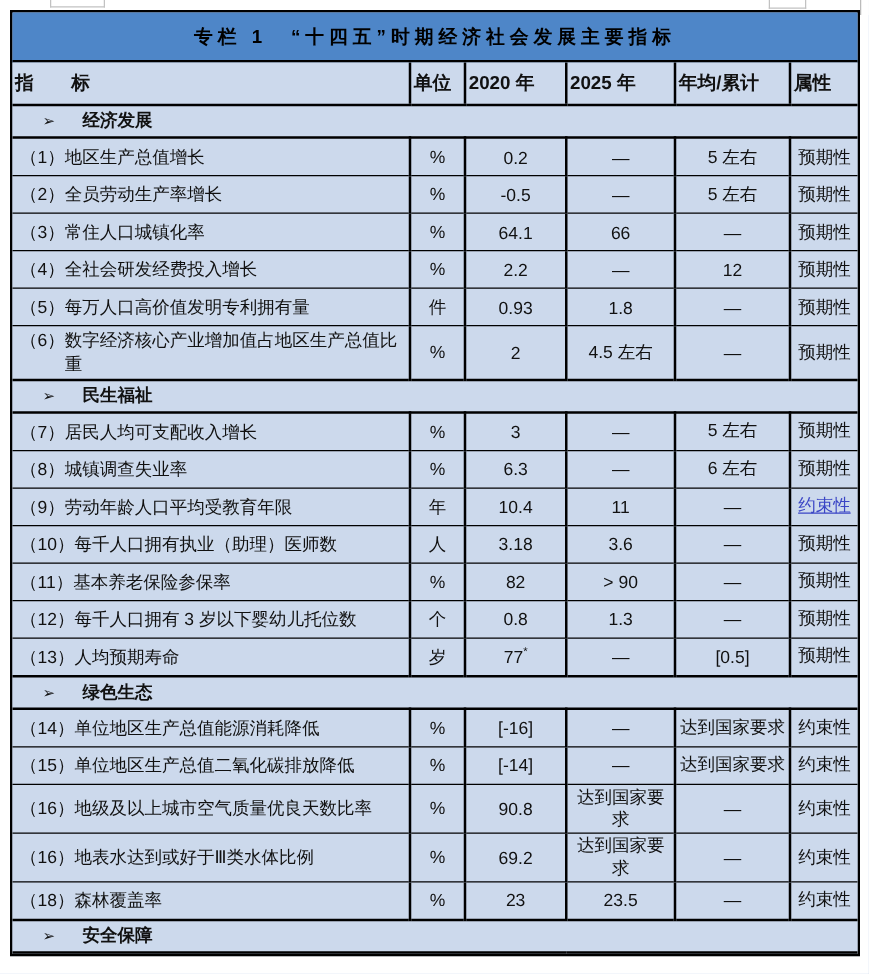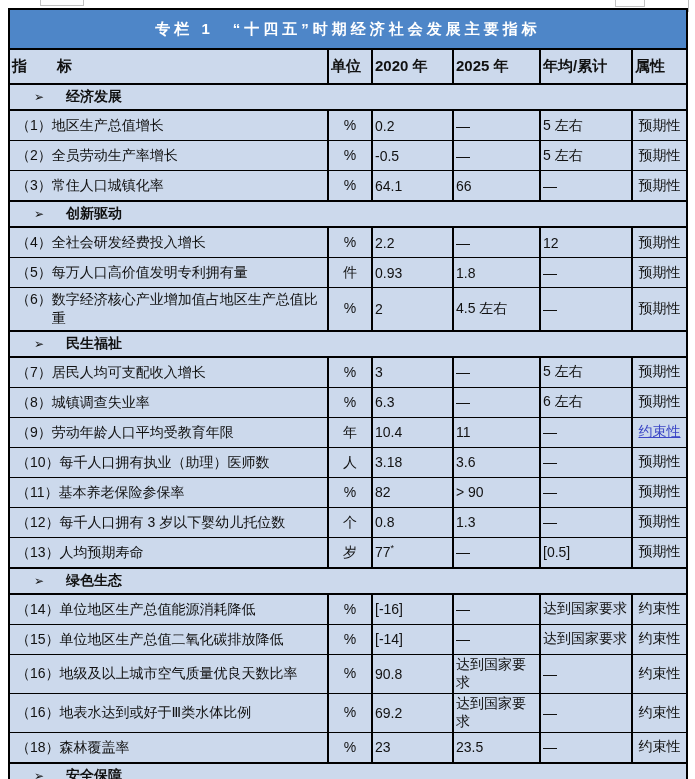--- a/index.html
+++ b/index.html
@@ -14,21 +14,21 @@
   .art-2{left:615px;top:0;width:28px;height:6px;}
   .art-3{left:688px;top:0;width:7px;height:12px;border:none;border-left:1px solid #bbbbbb;}
 
   .box{
     position:absolute;left:8px;top:8px;width:676px;
     border:2px solid #000000;background:#ccd9ec;
   }
   .title-bar{
     height:38px;background:#4e86c8;border-bottom:2px solid #000000;
     display:flex;align-items:center;justify-content:center;
-    font-size:15px;font-weight:bold;letter-spacing:4px;color:#ffffff;
+    font-size:15px;font-weight:bold;letter-spacing:4px;color:#000000;
   }
   table{width:100%;border-collapse:collapse;table-layout:fixed;background:#ccd9ec;}
   col.c1{width:318px}col.c2{width:44px}col.c3{width:81px}
   col.c4{width:87px}col.c5{width:92px}col.c6{width:54px}
   th,td{
     border-left:2px solid #000000;
     border-top:1px solid #000000;
     font-size:14px;vertical-align:middle;padding:1px 2px;
   }
   th:first-child,td:first-child{border-left:none;}
@@ -40,21 +40,21 @@
     border-left:none;border-top:2px solid #000000;border-bottom:2px solid #000000;
     height:22px;font-weight:bold;text-align:left;padding-left:24px;
   }
   tr.section-row .bullet{font-size:12px;margin-right:22px;}
   tbody tr.data-row td{height:25px;}
   td.c-name{text-align:left;padding:2px 4px 2px 6px;}
   .namewrap{display:flex;align-items:flex-start;line-height:1.35;}
   .namewrap .no{white-space:nowrap;}
   .namewrap .nm{flex:1;}
   td.c-unit{text-align:center;white-space:pre-line;line-height:1.2;}
-  td.c-val{text-align:left;}
+  td.c-val{text-align:center;}
   td.c-attr{text-align:center;}
   sup.fn{font-size:9px;vertical-align:super;line-height:0;}
   .attr-link{color:#3a45c5;text-decoration:underline;cursor:pointer;}
 </style>
 </head>
 <body>
 
 <div class="artifact art-1"></div>
 <div class="artifact art-2"></div>
 <div class="artifact art-3"></div>
@@ -119,23 +119,20 @@
               <span class="no">（3）</span>
               <span class="nm">常住人口城镇化率</span>
             </div>
           </td>
           <td class="c-unit">%</td>
           <td class="c-val">64.1</td>
           <td class="c-val">66</td>
           <td class="c-val">—</td>
           <td class="c-attr">预期性</td>
         </tr>
-        <tr class="section-row">
-          <td colspan="6"><span class="bullet">➢</span><span class="sec-name">创新驱动</span></td>
-        </tr>
         <tr class="data-row">
           <td class="c-name">
             <div class="namewrap">
               <span class="no">（4）</span>
               <span class="nm">全社会研发经费投入增长</span>
             </div>
           </td>
           <td class="c-unit">%</td>
           <td class="c-val">2.2</td>
           <td class="c-val">—</td>

